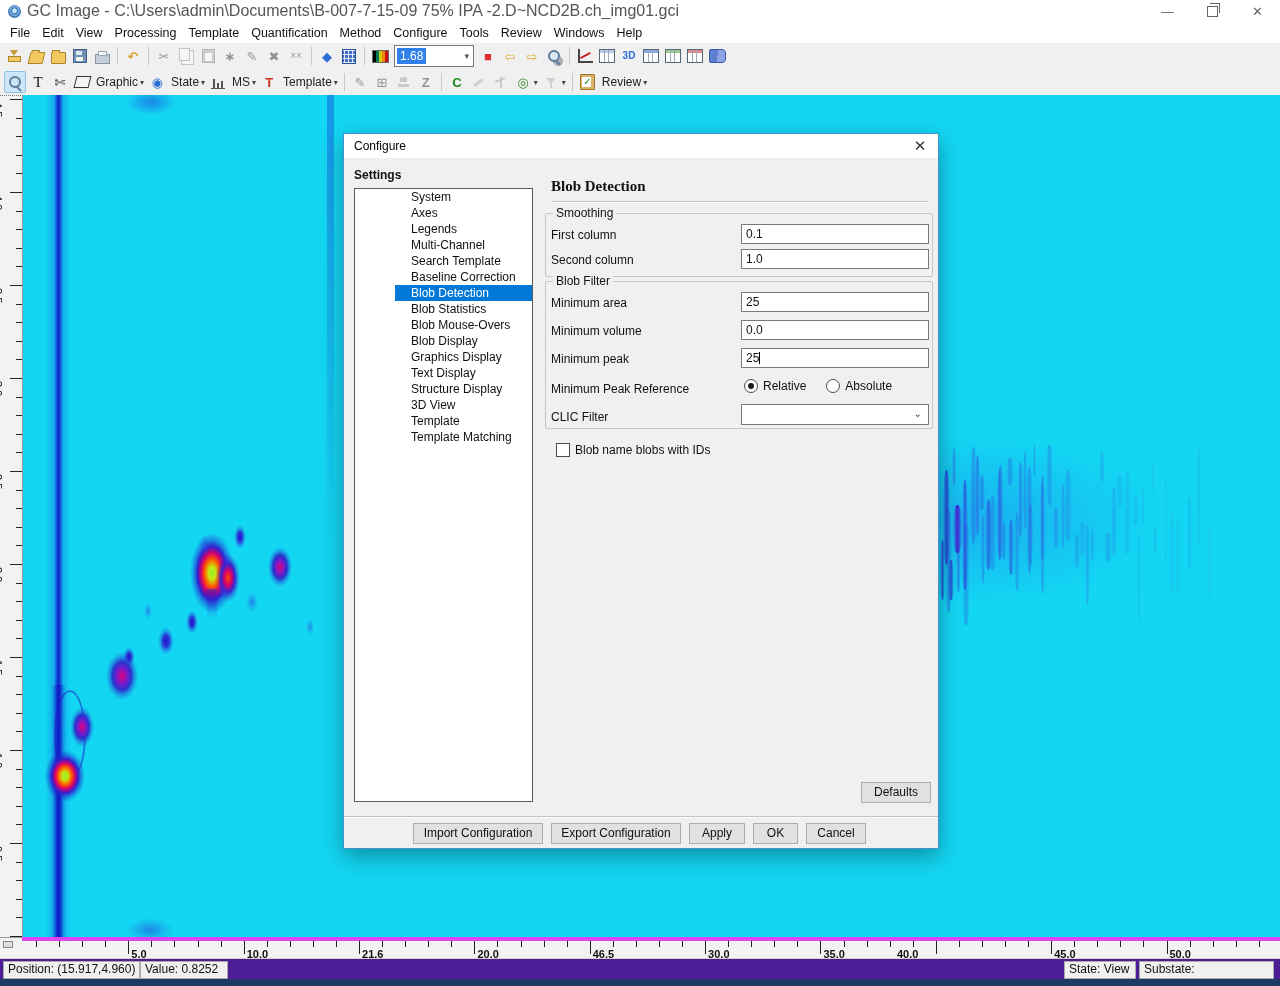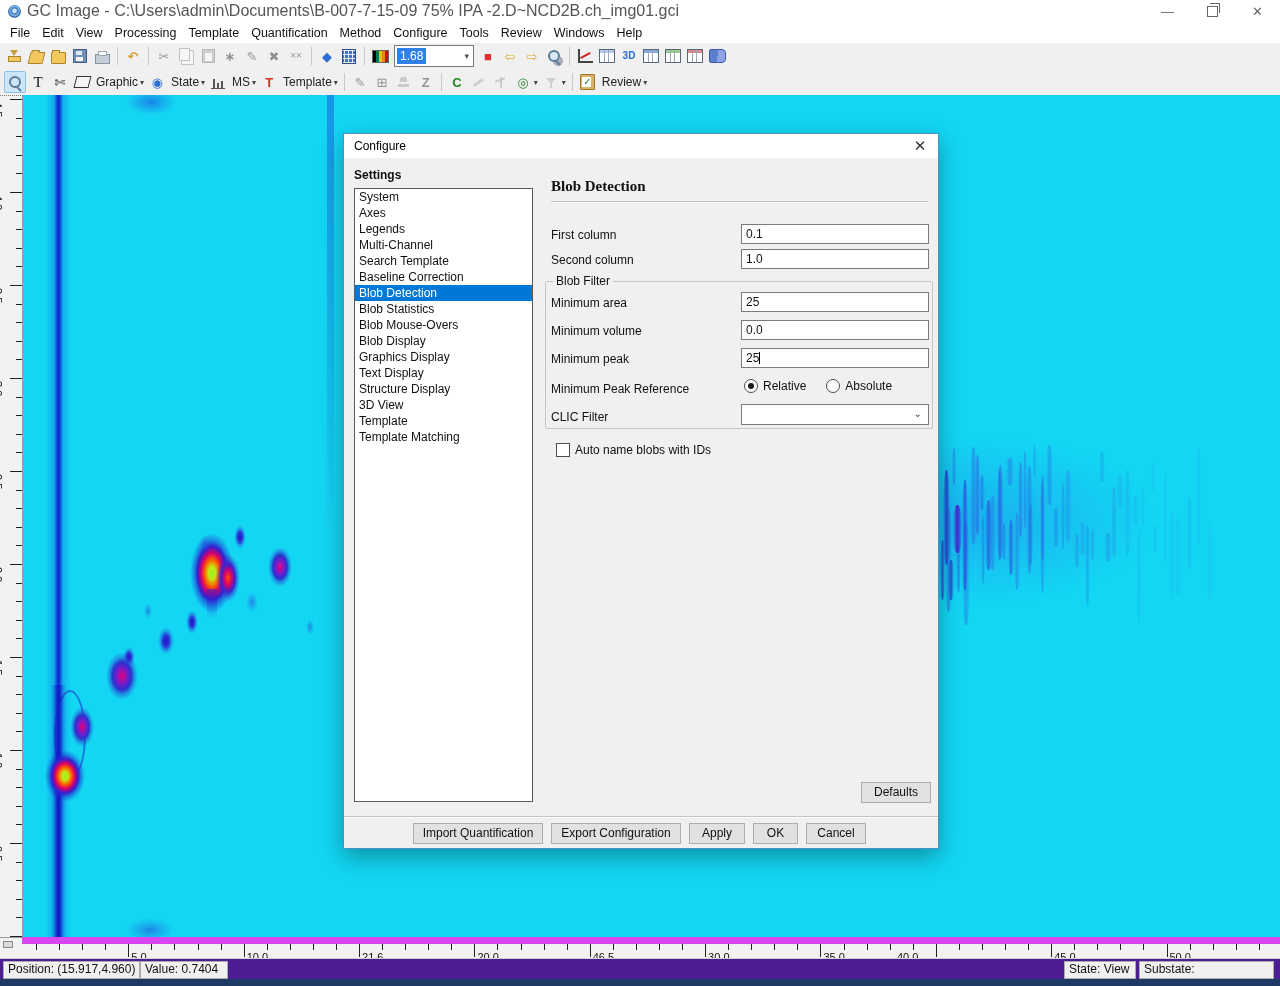--- a/index.html
+++ b/index.html
@@ -76,41 +76,41 @@
   .crane::after{content:"";position:absolute;left:1px;top:3px;width:10px;height:2px;background:#999;transform:rotate(-20deg);}
   .funnel{width:12px;height:13px;}
   .funnel::before{content:"";position:absolute;left:1px;top:2px;border-left:5px solid transparent;border-right:5px solid transparent;border-top:6px solid #9aa;}
   .funnel::after{content:"";position:absolute;left:5px;top:7px;width:2px;height:5px;background:#9aa;}
   .clipboard{width:13px;height:14px;background:#d9b36a;border:1px solid #a07828;border-radius:1px;}
   .clipboard::before{content:"";position:absolute;left:1px;top:2px;width:9px;height:10px;background:#fff;}
   .clipboard::after{content:"✓";position:absolute;left:2px;top:1px;color:#1d8a1d;font-size:10px;font-weight:bold;}
   
   #workspace{position:absolute;left:0;top:95px;width:1280px;height:863px;}
   #vruler{position:absolute;left:0;top:0;width:22px;height:842px;background:#f2f2f2;border-right:1px solid #9a9a9a;border-top:1px dotted #777;overflow:hidden;}
-  #hruler{position:absolute;left:22px;top:842px;width:1258px;height:21px;background:#f2f2f2;border-top:7px solid #d946ef;overflow:hidden;}
+  #hruler{position:absolute;left:22px;top:842px;width:1258px;height:21px;background:#f2f2f2;border-top:4px solid #d946ef;overflow:hidden;font-weight:bold;}
   #corner{position:absolute;left:0;top:842px;width:22px;height:21px;background:#f2f2f2;border-top:1px solid #9a9a9a;}
   #corner::before{content:"";position:absolute;left:3px;top:3px;width:8px;height:5px;border:1px solid #888;background:#ddd;}
   .xtick{position:absolute;top:0;width:1px;background:#222;}
   .xlab{position:absolute;top:7px;font-size:11px;color:#111;}
   .ytick{position:absolute;right:0;height:1px;background:#222;}
   .ylab{position:absolute;left:4px;font-size:11px;color:#111;transform:rotate(90deg);transform-origin:0 0;white-space:nowrap;}
   #image{position:absolute;left:22px;top:0;width:1258px;height:842px;overflow:hidden;}
   .feat{position:absolute;}
   
   #statusbar{position:absolute;left:0;top:958px;width:1280px;height:28px;background:#4c1d95;border-top:1px solid #d0d0d0;}
   .spanel{position:absolute;top:2px;height:16px;border:1px solid #ababab;background:#f0f0f0;font-size:12px;line-height:15px;padding:0 4px;white-space:nowrap;}
   #navybar{position:absolute;left:0;right:0;bottom:0;height:8px;background:#1c3a63;}
   
   #dialog{position:absolute;left:343px;top:133px;width:594px;height:714px;background:#f0f0f0;border:1px solid #4a90c8;box-shadow:0 8px 22px rgba(0,0,0,.33);}
   #dlg-titlebar{position:absolute;left:0;top:0;right:0;height:24px;background:#fff;display:flex;align-items:center;}
   #dlg-title{margin-left:10px;font-size:12px;color:#000;}
   #dlg-close{margin-left:auto;width:36px;height:100%;display:flex;align-items:center;justify-content:center;font-size:15px;color:#333;}
   #dlg-settings-label{position:absolute;left:10px;top:34px;font-weight:bold;font-size:12px;}
   #dlg-list{position:absolute;left:10px;top:54px;width:177px;height:612px;background:#fff;border:1px solid #5a5a5a;overflow:hidden;}
-  .litem{height:16px;line-height:16px;padding-left:4px;font-size:12px;white-space:nowrap;}
+  .litem{height:16px;line-height:16px;padding-left:16px;font-size:12px;white-space:nowrap;margin-left:40px;}
   .litem.sel{background:#0078d7;color:#fff;}
   #panel-header{position:absolute;left:207px;top:44px;font-family:"Liberation Serif","DejaVu Serif",serif;font-weight:bold;font-size:15px;}
   .etch{position:absolute;height:0;border-top:1px solid #c3c3c3;border-bottom:1px solid #fdfdfd;}
   .group{position:absolute;border:1px solid #c6c6c6;border-radius:2px;}
   .legend{position:absolute;top:-8px;left:7px;background:#f0f0f0;padding:0 3px;font-size:12px;}
   .flabel{position:absolute;left:207px;font-size:12px;white-space:nowrap;}
   .finput{position:absolute;left:397px;width:188px;height:20px;background:#fff;border:1px solid #7a7a7a;font-size:12px;line-height:18px;padding-left:4px;box-sizing:border-box;}
   .caret{display:inline-block;width:1px;height:12px;background:#000;vertical-align:-2px;}
   .combobox{position:absolute;left:397px;width:188px;height:21px;background:#fff;border:1px solid #7a7a7a;box-sizing:border-box;}
   .combobox .chev{position:absolute;right:6px;top:3px;color:#444;font-size:10px;}
@@ -543,20 +543,23 @@
       <div class="litem">Text Display</div>
       <div class="litem">Structure Display</div>
       <div class="litem">3D View</div>
       <div class="litem">Template</div>
       <div class="litem">Template Matching</div>
     </div>
 
   <div id="panel-header">Blob Detection</div>
   <div class="etch" style="left:207px;top:67px;width:377px;"></div>
 
+  <div class="group" style="left:201px;top:79px;width:386px;height:62px;">
+    <span class="legend">Smoothing</span>
+  </div>
   <div class="flabel" style="top:94px;">First column</div>
   <div class="finput" style="top:90px;"><span>0.1</span></div>
   <div class="flabel" style="top:119px;">Second column</div>
   <div class="finput" style="top:115px;"><span>1.0</span></div>
 
   <div class="group" style="left:201px;top:147px;width:386px;height:146px;">
     <span class="legend">Blob Filter</span>
   </div>
   <div class="flabel" style="top:162px;">Minimum area</div>
   <div class="finput" style="top:158px;"><span>25</span></div>
@@ -571,30 +574,30 @@
     <span class="gap"></span>
     <span class="radio"></span>
     <span>Absolute</span>
   </div>
   <div class="flabel" style="top:276px;">CLIC Filter</div>
   <div class="combobox" style="top:270px;">
     <span></span><span class="chev">⌄</span>
   </div>
 
   <div class="checkbox" style="left:212px;top:309px;"></div>
-  <div class="cblabel" style="left:231px;top:309px;">Auto name blobs with IDs</div>
+  <div class="cblabel" style="left:231px;top:309px;">Blob name blobs with IDs</div>
 
   <div class="btn" style="left:517px;top:648px;width:70px;">Defaults</div>
   <div class="etch" style="left:0;top:682px;width:594px;"></div>
-  <div class="btn" style="left:69px;top:689px;width:130px;">Import Quantification</div>
+  <div class="btn" style="left:69px;top:689px;width:130px;">Import Configuration</div>
   <div class="btn" style="left:207px;top:689px;width:130px;">Export Configuration</div>
   <div class="btn" style="left:345px;top:689px;width:56px;">Apply</div>
   <div class="btn" style="left:409px;top:689px;width:45px;">OK</div>
   <div class="btn" style="left:462px;top:689px;width:60px;">Cancel</div>
 </div>
 
 <div id="statusbar">
   <div class="spanel" style="left:3px;min-width:125px;">Position: (15.917,4.960)</div>
-  <div class="spanel" style="left:140px;min-width:78px;">Value: 0.7404</div>
+  <div class="spanel" style="left:140px;min-width:78px;">Value: 0.8252</div>
   <div class="spanel" style="left:1064px;width:62px;">State: View</div>
   <div class="spanel" style="left:1139px;width:125px;">Substate:</div>
   <div id="navybar"></div>
 </div>
 
 </body></html>

